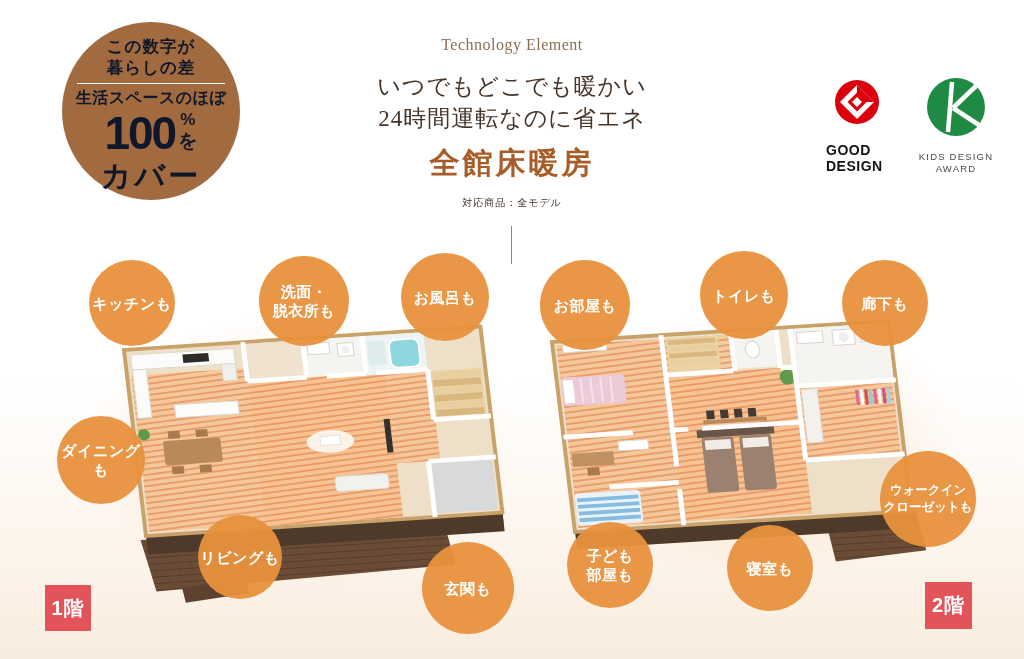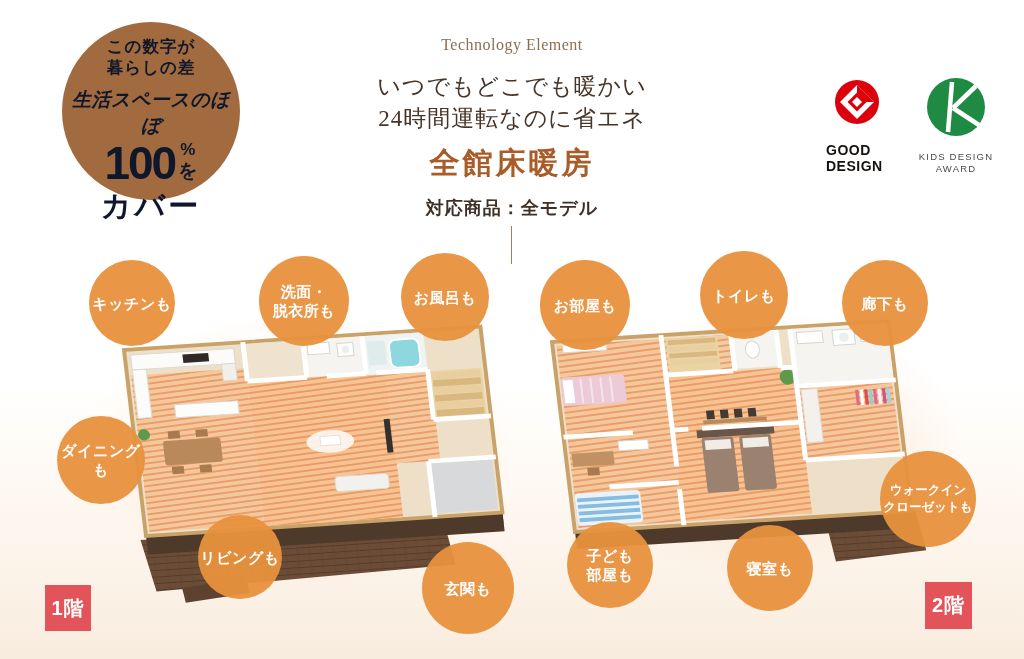--- a/index.html
+++ b/index.html
@@ -10,33 +10,33 @@
   }
   
   .badge {
     position:absolute; left:62px; top:22px; width:178px; height:178px;
     background:#A26A3F; border-radius:50%; color:#0f172a; text-align:center;
     display:flex; flex-direction:column; align-items:center; box-sizing:border-box;
     padding-top:14px;
   }
   .badge .b-line { font-size:16.5px; font-weight:700; line-height:21px; letter-spacing:1px; }
   .badge .b-divider { width:148px; height:1px; background:#fff; margin:5px 0 4px; }
-  .badge .b-sub { font-size:19px; font-weight:700; letter-spacing:0.5px; margin-bottom:1px;font-style:italic; }
+  .badge .b-sub { font-size:16px; font-weight:700; letter-spacing:0.5px; margin-bottom:1px; }
   .badge .b-numrow { display:flex; align-items:flex-start; justify-content:center; line-height:1; }
   .badge .b-number { font-size:46px; font-weight:800; letter-spacing:-2px; }
   .badge .b-side { display:flex; flex-direction:column; align-items:center; margin-left:3px; }
   .badge .b-percent { font-size:17px; font-weight:800; line-height:20px; }
   .badge .b-particle { font-size:19px; font-weight:700; line-height:22px; }
   .badge .b-cover { font-size:30px; font-weight:800; letter-spacing:3px; line-height:36px; margin-top:2px; }
   
   .header { position:absolute; left:332px; top:36px; width:360px; text-align:center; }
   .eyebrow { font-family:Liberation Serif, serif; font-size:16px; color:#8A6F53; letter-spacing:0.5px; }
   .catch { font-family:"Liberation Serif","DejaVu Serif",serif; font-size:23px; color:#463528; line-height:32px; letter-spacing:1px; margin-top:17px; }
   .title { font-size:30px; font-weight:800; color:#A85D28; letter-spacing:3px; margin-top:8px; }
-  .subtitle { font-size:18px; font-weight:700; color:#3E3026; letter-spacing:1px; margin-top:12px; }
+  .subtitle { font-size:10px; font-weight:400; color:#3E3026; letter-spacing:1px; margin-top:12px; }
   .v-divider { position:absolute; left:511px; top:226px; width:1px; height:38px; background:#9b8164; }
   
   .gd-block { position:absolute; left:826px; top:80px; width:80px; text-align:left; }
   .gd-mark { margin-left:9px; }
   .gd-text { font-size:14px; font-weight:800; color:#15110e; line-height:16px; letter-spacing:0.5px; margin-top:14px; }
   .kd-block { position:absolute; left:916px; top:78px; width:80px; text-align:center; }
   .kd-text { font-size:9.5px; font-weight:400; color:#4a4a4a; line-height:12px; letter-spacing:1.2px; margin-top:11px; }
   
   .glow { position:absolute; pointer-events:none; }
   .glow-1 { left:30px; top:250px; width:540px; height:400px;

